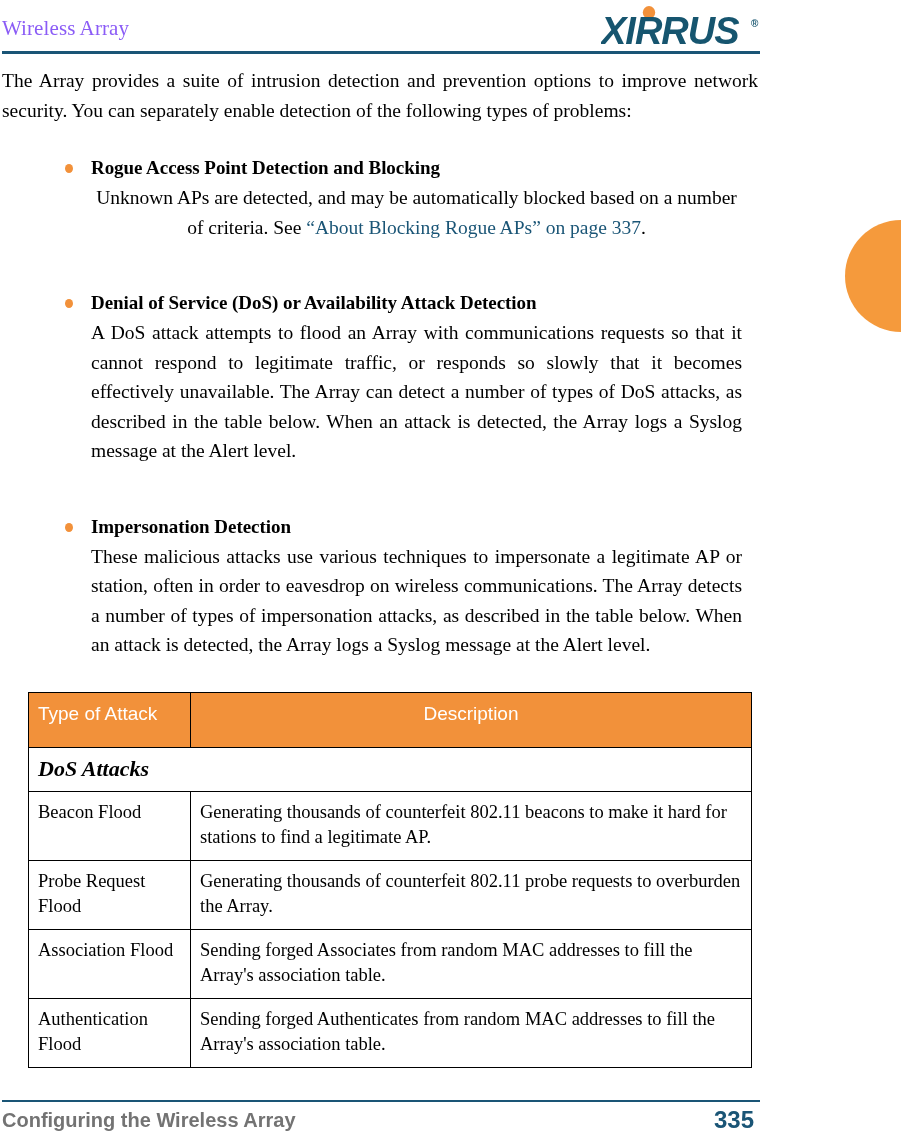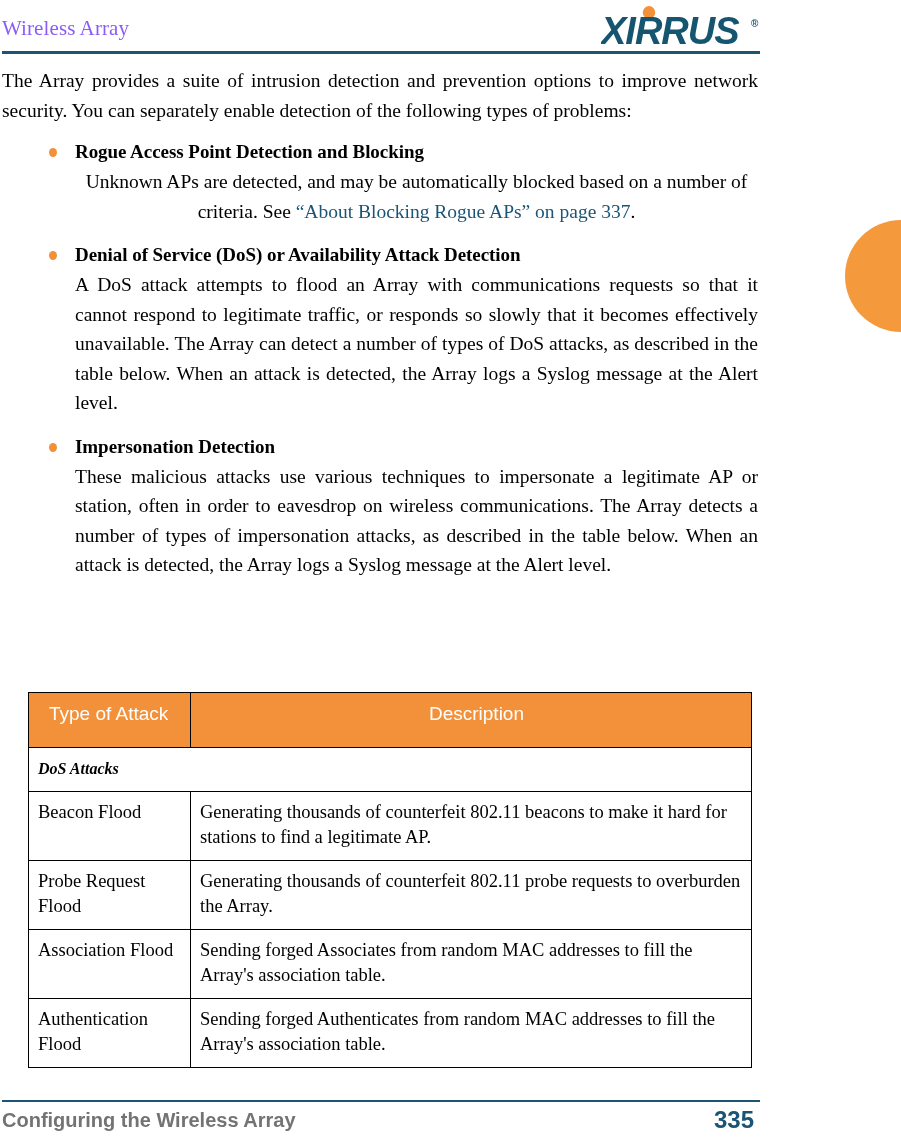--- a/index.html
+++ b/index.html
@@ -82,21 +82,21 @@
     color: #000000;
   }
 
   ul.bullets {
     list-style: none;
     margin: 0;
     padding: 0;
   }
   li.bullet-item {
     position: relative;
-    margin: 0;
+    margin: 16px;
     padding: 0 0 0 73px;
   }
   li.bullet-item .bullet-dot {
     position: absolute;
     left: 47px;
     top: 11px;
     width: 8px;
     height: 9px;
     background: #F2913A;
     border-radius: 50%;
@@ -138,39 +138,39 @@
   #attack-table col.c1 { width: 162px; }
   #attack-table col.c2 { width: 561px; }
 
   #attack-table th {
     background: #F2913A;
     color: #ffffff;
     font-family: "Liberation Sans", "DejaVu Sans", sans-serif;
     font-weight: normal;
     font-size: 19px;
     border: 1.5px solid #000;
-    padding: 10px 9px 16px 20px;
+    padding: 10px 9px 16px 9px;
     vertical-align: top;
     height: 28px;
   }
   #attack-table th.th-left  { text-align: left; }
   #attack-table th.th-desc  { text-align: center; }
 
   #attack-table td {
     border: 1.5px solid #000;
     padding: 8px 9px 10px 9px;
     vertical-align: top;
     font-size: 18.5px;
     line-height: 25px;
     color: #000;
   }
   #attack-table td.group-cell {
     font-weight: bold;
     font-style: italic;
-    font-size: 16px;
+    font-size: 22px;
     padding: 8px 9px 10px 9px;
   }
 
   
   #page-footer {
     position: absolute;
     left: 0;
     bottom: 0;
     width: 901px;
     height: 52px;

